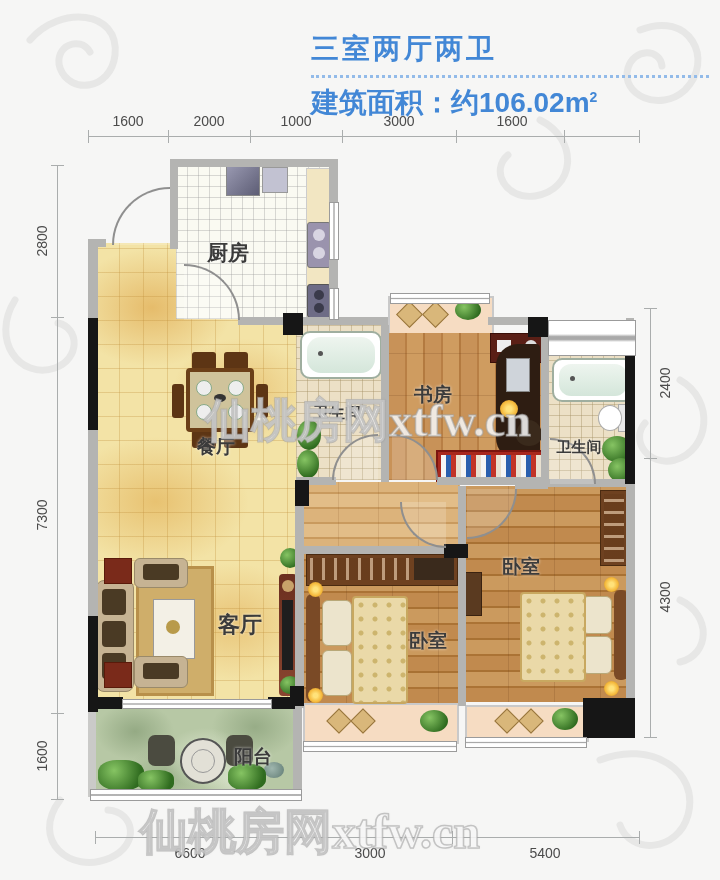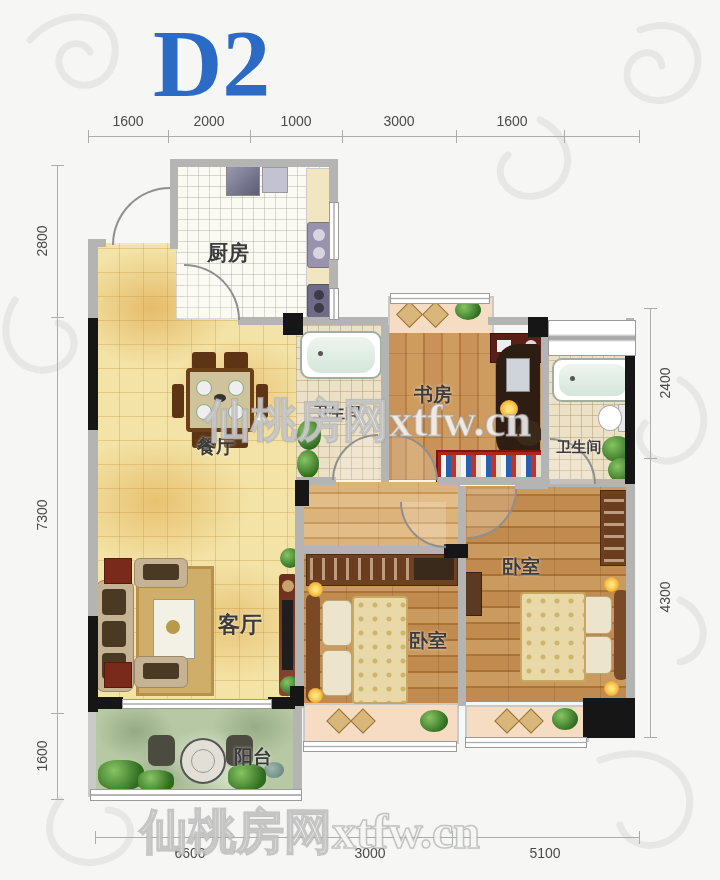--- a/index.html
+++ b/index.html
@@ -89,21 +89,25 @@
     <path d="M30,40 C60,5 120,10 115,55 C111,90 70,95 60,68 C53,46 80,35 90,52"></path>
     <path d="M640,30 C690,10 715,60 685,90 C660,113 620,95 628,68 C634,48 660,48 662,66"></path>
     <path d="M680,380 C715,400 710,450 675,460 C648,467 630,440 645,423"></path>
     <path d="M15,300 C-10,340 20,380 55,368 C80,359 80,328 58,323"></path>
     <path d="M60,800 C30,840 70,875 110,858 C140,845 135,812 108,810"></path>
     <path d="M600,760 C650,740 700,770 688,815 C678,852 630,855 620,825"></path>
     <path d="M540,120 C580,140 575,190 535,196 C505,200 490,170 508,155"></path>
     <path d="M680,600 C712,615 710,655 680,662"></path>
   </svg>
 
-  <div class="plan-code">D2</div>
+  <div class="hdr-right">
+    <div class="hdr-line1">三室两厅两卫</div>
+    <div class="hdr-dash"></div>
+    <div class="hdr-line2"><span>建筑面积：约106.02m</span><sup>2</sup></div>
+  </div>
 
   <div class="dline" style="left:88px;top:136px;width:552px;height:1px;"></div>
   <div class="tick" style="left:88px;top:130px;width:1px;height:13px;"></div>
   <div class="tick" style="left:168px;top:130px;width:1px;height:13px;"></div>
   <div class="tick" style="left:250px;top:130px;width:1px;height:13px;"></div>
   <div class="tick" style="left:342px;top:130px;width:1px;height:13px;"></div>
   <div class="tick" style="left:456px;top:130px;width:1px;height:13px;"></div>
   <div class="tick" style="left:564px;top:130px;width:1px;height:13px;"></div>
   <div class="tick" style="left:639px;top:130px;width:1px;height:13px;"></div>
   <div class="dimtxt" style="left:128px;top:121px;">1600</div>
@@ -128,21 +132,21 @@
   <div class="dimtxt v" style="left:665px;top:383px;">2400</div>
   <div class="dimtxt v" style="left:665px;top:597px;">4300</div>
 
   <div class="dline" style="left:95px;top:837px;width:545px;height:1px;"></div>
   <div class="tick" style="left:95px;top:831px;width:1px;height:13px;"></div>
   <div class="tick" style="left:288px;top:831px;width:1px;height:13px;"></div>
   <div class="tick" style="left:452px;top:831px;width:1px;height:13px;"></div>
   <div class="tick" style="left:639px;top:831px;width:1px;height:13px;"></div>
   <div class="dimtxt" style="left:190px;top:853px;">6600</div>
   <div class="dimtxt" style="left:370px;top:853px;">3000</div>
-  <div class="dimtxt" style="left:545px;top:853px;">5100</div>
+  <div class="dimtxt" style="left:545px;top:853px;">5400</div>
 
   <div class="room floor-tan" style="left:95px;top:243px;width:203px;height:462px;"></div>
   <div class="room floor-ktile" style="left:176px;top:166px;width:155px;height:153px;"></div>
   <div class="room floor-btile" style="left:296px;top:325px;width:86px;height:155px;"></div>
   <div class="room floor-bay" style="left:388px;top:296px;width:102px;height:40px;"></div>
   <div class="room floor-wood-v" style="left:389px;top:333px;width:153px;height:147px;"></div>
   <div class="room floor-btile" style="left:548px;top:356px;width:86px;height:126px;"></div>
   <div class="room floor-wood-l" style="left:298px;top:482px;width:162px;height:70px;"></div>
   <div class="room floor-wood-h" style="left:462px;top:486px;width:164px;height:216px;"></div>
   <div class="room floor-wood-h" style="left:300px;top:552px;width:158px;height:151px;"></div>

